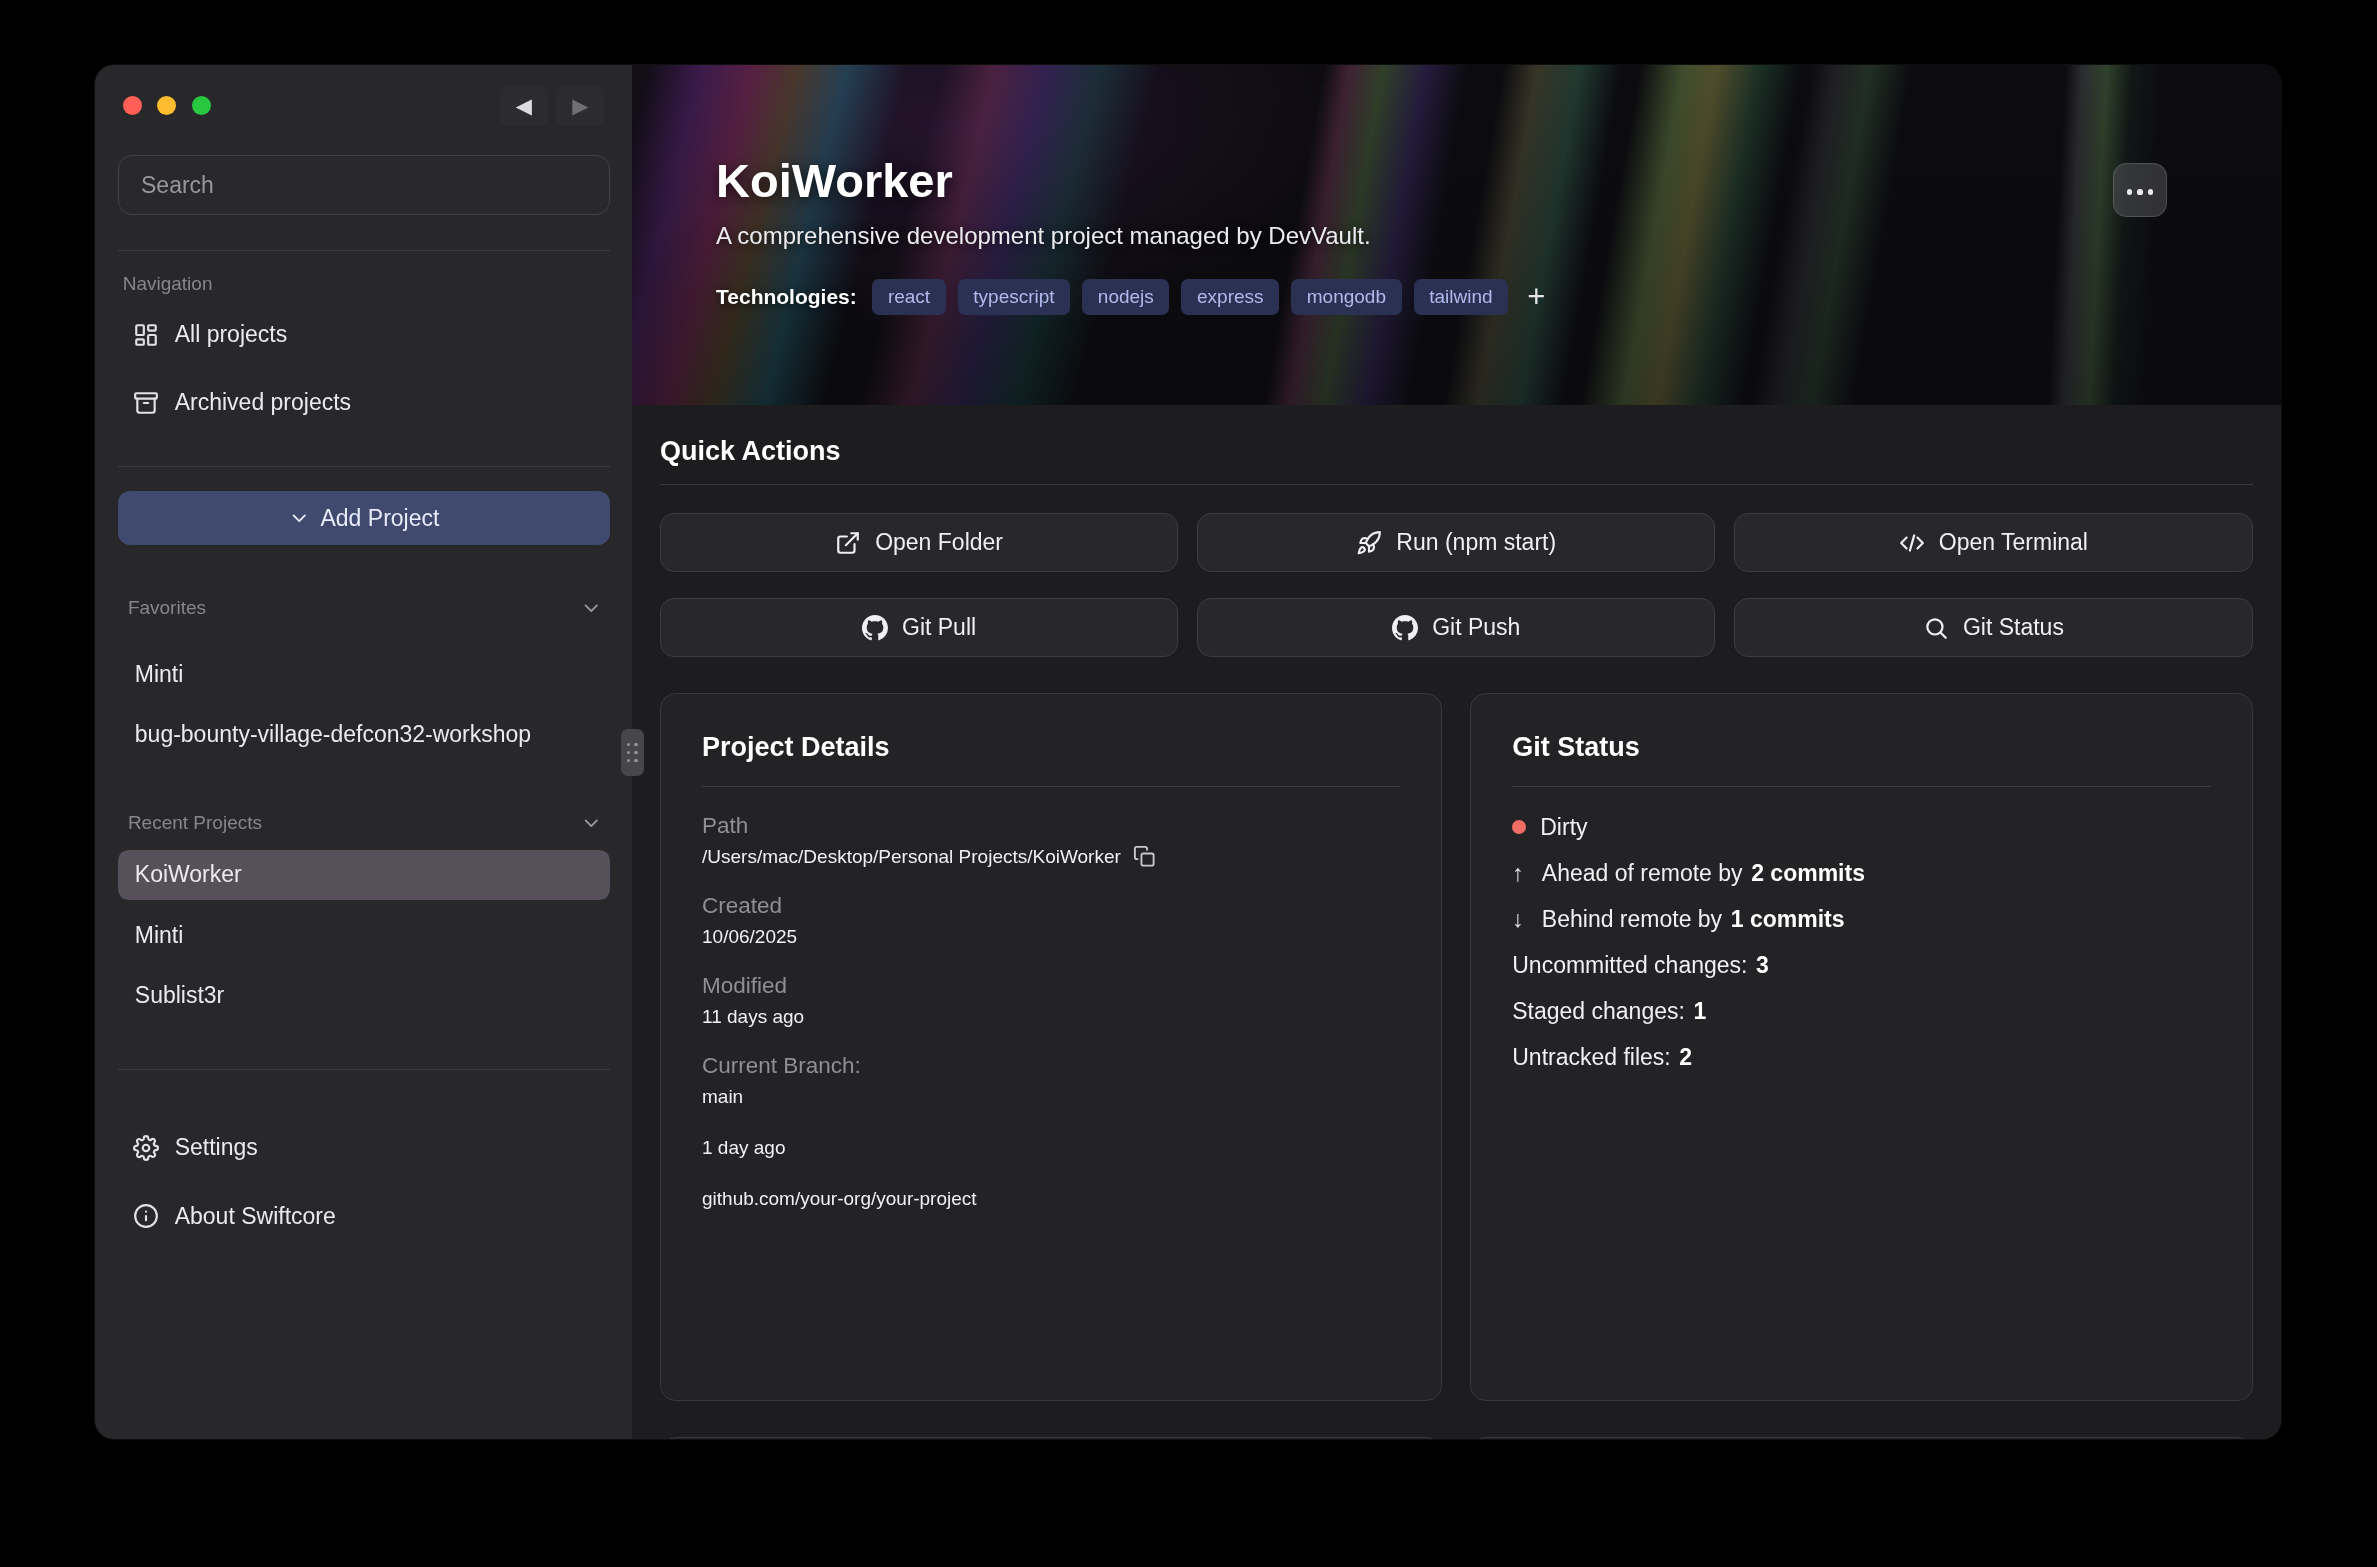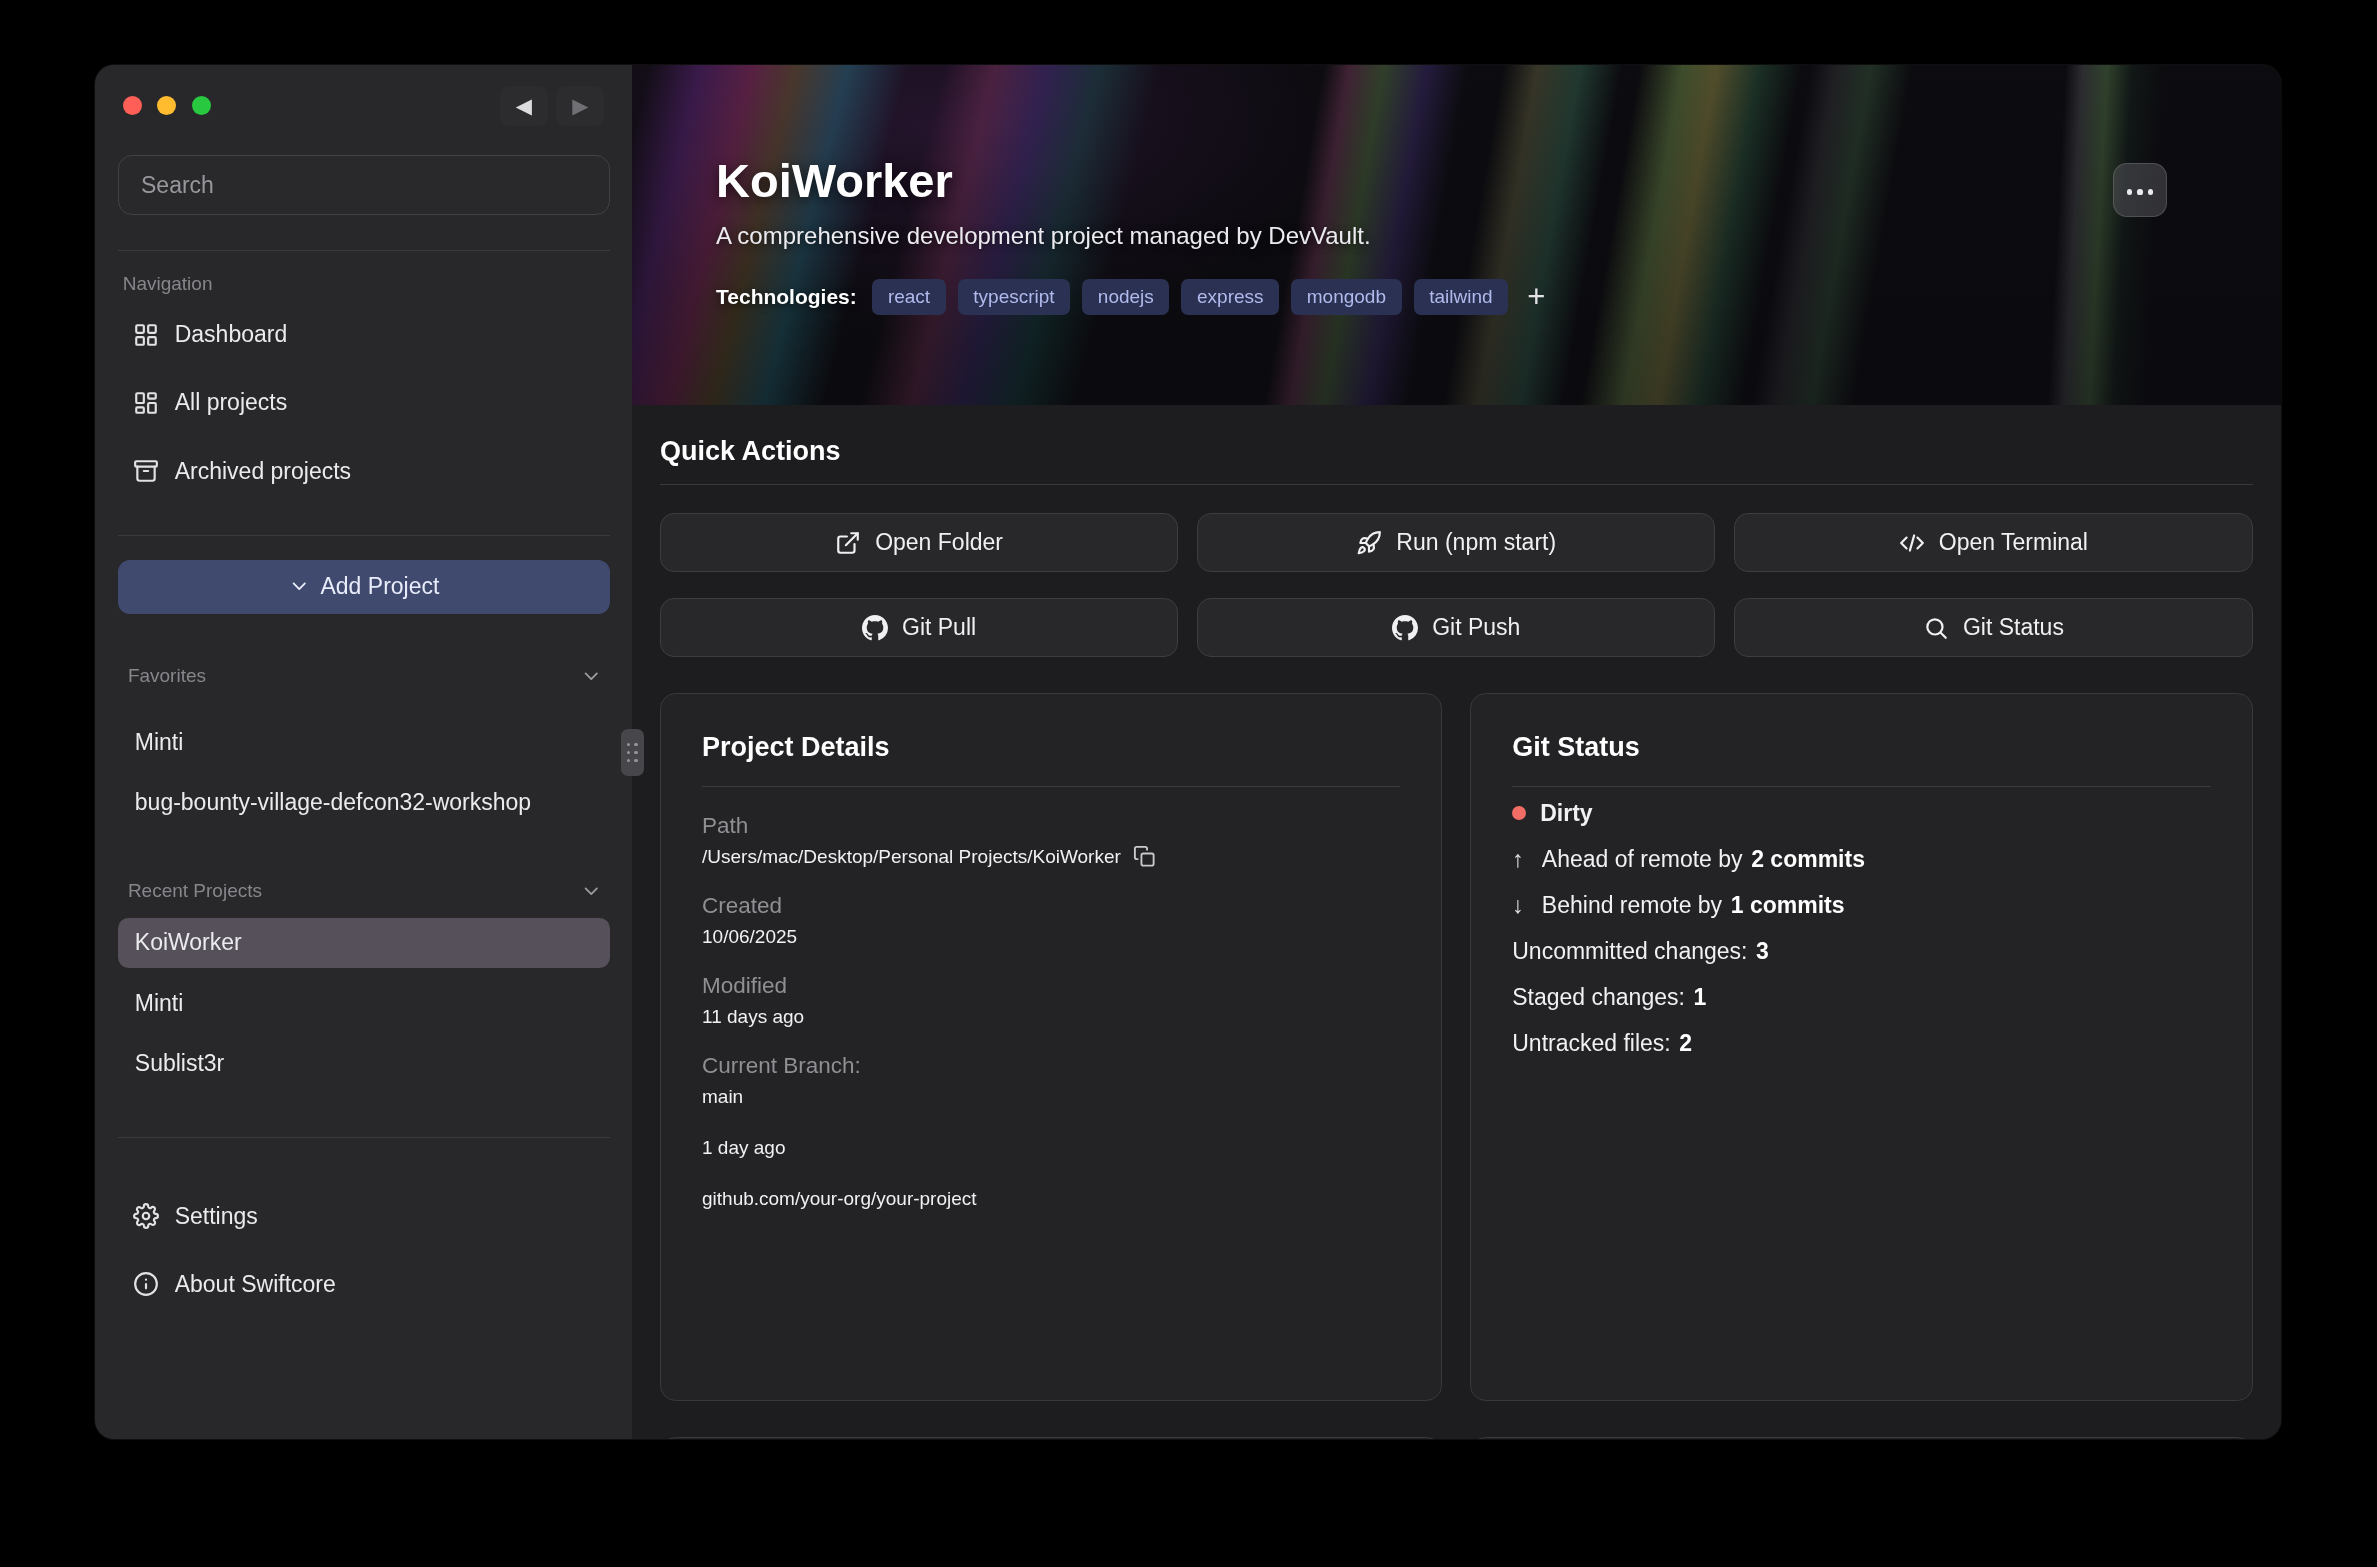--- a/index.html
+++ b/index.html
@@ -107,21 +107,21 @@
   .card-title { font-size:27px; line-height:31px; font-weight:700; color:#ffffff; }
   .card-hr { height:0.9px; background:#3c3c3f; margin-top:22.5px; }
 
   .fields { margin-top:24px; }
   .fgroup { margin-bottom:18px; }
   .flabel { font-size:22.5px; line-height:29px; color:#8f8f94; }
   .fvalue { font-size:19px; line-height:33px; color:#f1f1f3; display:flex; align-items:center; gap:10.4px; }
   .copy-btn { background:none; border:none; color:#c9c9ce; display:inline-flex; padding:1.7px; }
   .copy-btn svg { width:22.5px; height:22.5px; }
 
-  .status-row { display:flex; align-items:center; gap:14px; margin-top:10px; font-size:23px; line-height:33px; color:#f1f1f3;font-weight:bold; }
+  .status-row { display:flex; align-items:center; gap:14px; margin-top:24px; font-size:23px; line-height:33px; color:#f1f1f3; }
   .dot { width:14px; height:14px; border-radius:50%; background:var(--status-dirty,#f26d66); flex:0 0 14px; }
   .grow { display:flex; align-items:baseline; gap:8.6px; margin-top:13px; font-size:23px; line-height:33px; color:#f1f1f3; }
   .garrow { color:#e3e3e7; min-width:21px; }
   .grow b { color:#ffffff; font-weight:700; }
 </style>
 </head>
 <body>
 
 <div class="stage">
   <div class="window">
@@ -143,29 +143,20 @@
         </div>
       </div>
 
       <input class="search" type="text" placeholder="Search" style="">
 
       <div class="sb-divider"></div>
 
       <div class="sb-label">Navigation</div>
 
       <div class="sb-list">
-        <div class="sb-item">
-          <svg class="icon-stroke" viewBox="0 0 24 24">
-            <rect x="3" y="3" width="7" height="7" rx="1"></rect>
-              <rect x="14" y="3" width="7" height="7" rx="1"></rect>
-            <rect x="3" y="14" width="7" height="7" rx="1"></rect>
-              <rect x="14" y="14" width="7" height="7" rx="1"></rect>
-          </svg>
-          <span>Dashboard</span>
-        </div>
         <div class="sb-item">
           <svg class="icon-stroke" viewBox="0 0 24 24">
             <rect x="3" y="3" width="7" height="9" rx="1"></rect>
               <rect x="14" y="3" width="7" height="5" rx="1"></rect>
             <rect x="14" y="12" width="7" height="9" rx="1"></rect>
               <rect x="3" y="16" width="7" height="5" rx="1"></rect>
           </svg>
           <span>All projects</span>
         </div>
         <div class="sb-item">

